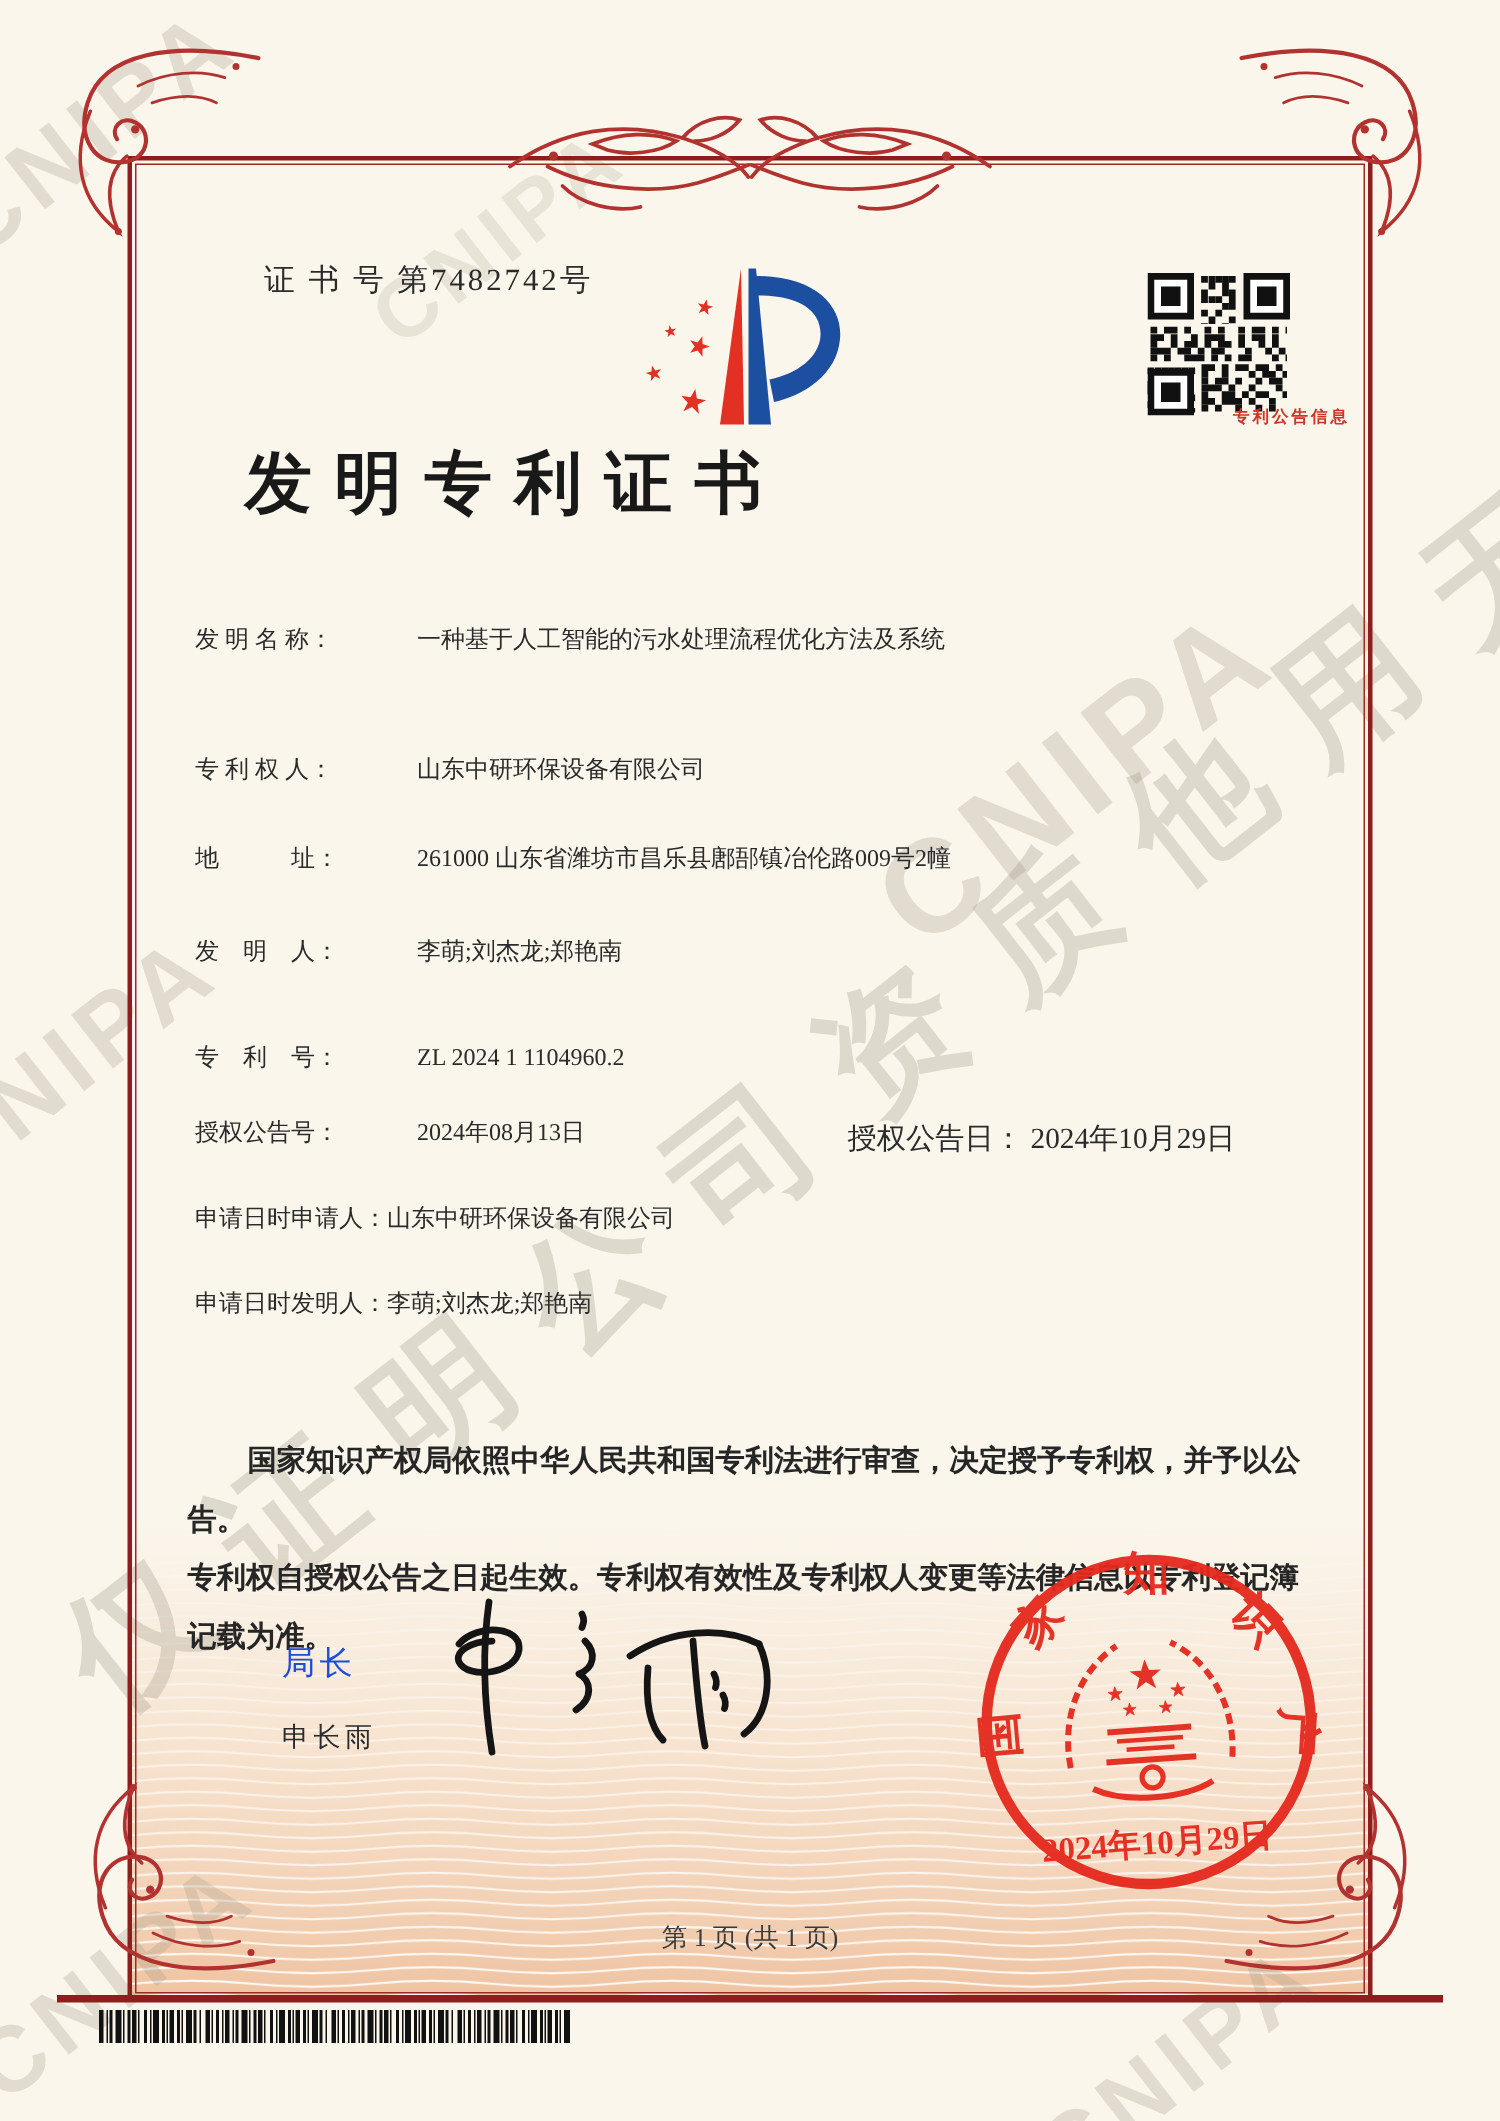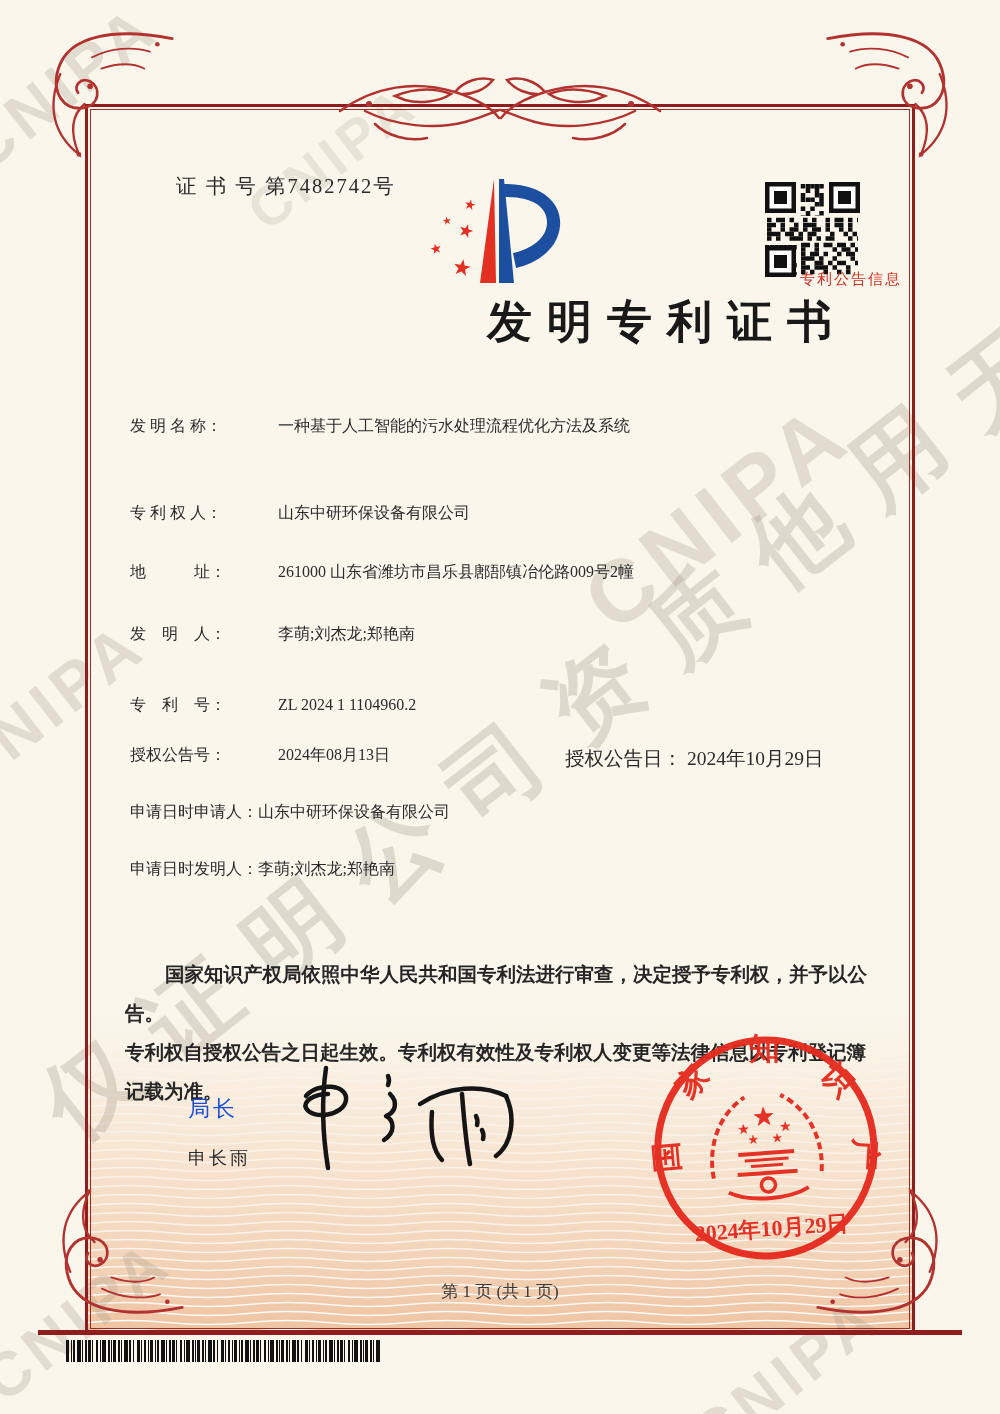--- a/index.html
+++ b/index.html
@@ -23,24 +23,24 @@
   .top-ornament{position:absolute;left:335px;top:66px;z-index:2;}
   
   .wm{position:absolute;z-index:1;font-weight:700;white-space:nowrap;
       font-family:"Liberation Sans","DejaVu Sans",sans-serif;
       color:rgba(168,158,140,0.30);transform-origin:0 50%;transform:rotate(-38deg);}
   .wm-cn{font-family:"Liberation Serif","DejaVu Serif",serif;
       color:rgba(152,142,126,0.28);letter-spacing:36px;font-weight:700;}
   
   .z3{z-index:3;margin-left:48px;}
   .cert-no{left:128px;top:172px;font-size:20.5px;letter-spacing:2px;}
-  .page-title{left:85px;top:292px;width:714px;text-align:right;
+  .page-title{left:85px;top:292px;width:714px;text-align:left;
     font-size:45px;font-weight:700;letter-spacing:15px;padding-left:30px;box-sizing:border-box;color:#191919;}
-  .qr-caption{left:752px;top:270px;width:122px;
-    font-size:15px;letter-spacing:2px;color:#cf3326;font-weight:400;}
+  .qr-caption{left:752px;top:270px;width:122px;text-align:center;
+    font-size:11px;letter-spacing:2px;color:#cf3326;font-weight:700;}
   .row{position:absolute;left:130px;font-size:16px;white-space:nowrap;color:#2b2b2b;z-index:3;}
   .row .lbl{display:inline-block;min-width:148px;}
   .row .lbl-wide{display:inline-block;margin-right:0;}
   .row-r{position:absolute;left:565px;font-size:19.5px;white-space:nowrap;z-index:3;}
   .row-r .lbl{display:inline-block;min-width:122px;}
   .notice{position:absolute;left:125px;width:752px;font-size:19.5px;line-height:39px;
     font-weight:600;color:#262626;z-index:3;}
   .notice .l1{text-indent:40px;}
   .sig-title{left:140px;top:1094px;font-size:22px;letter-spacing:3px;color:#1d4ed8;}
   .sig-name{left:140px;top:1146px;font-size:18px;letter-spacing:3px;color:#2b2b2b;}

